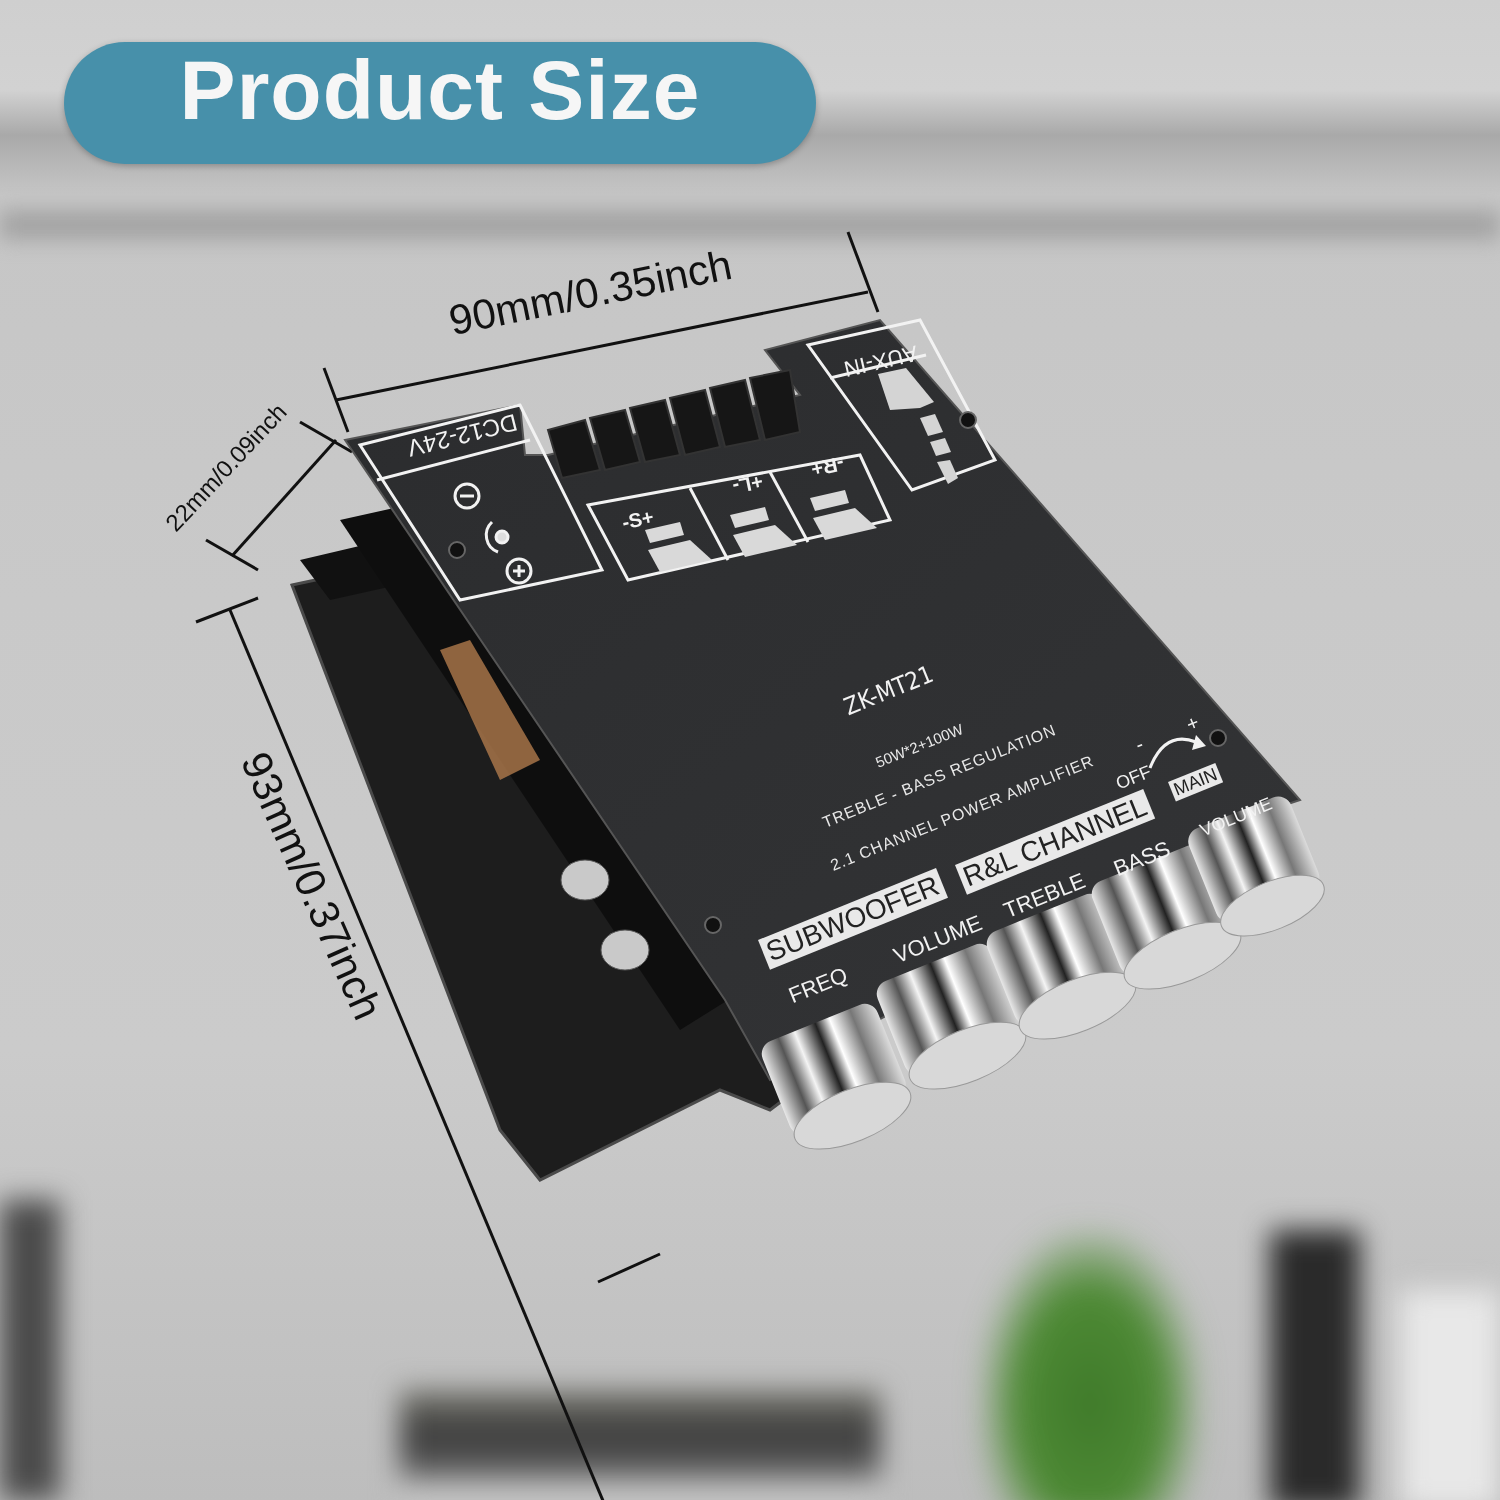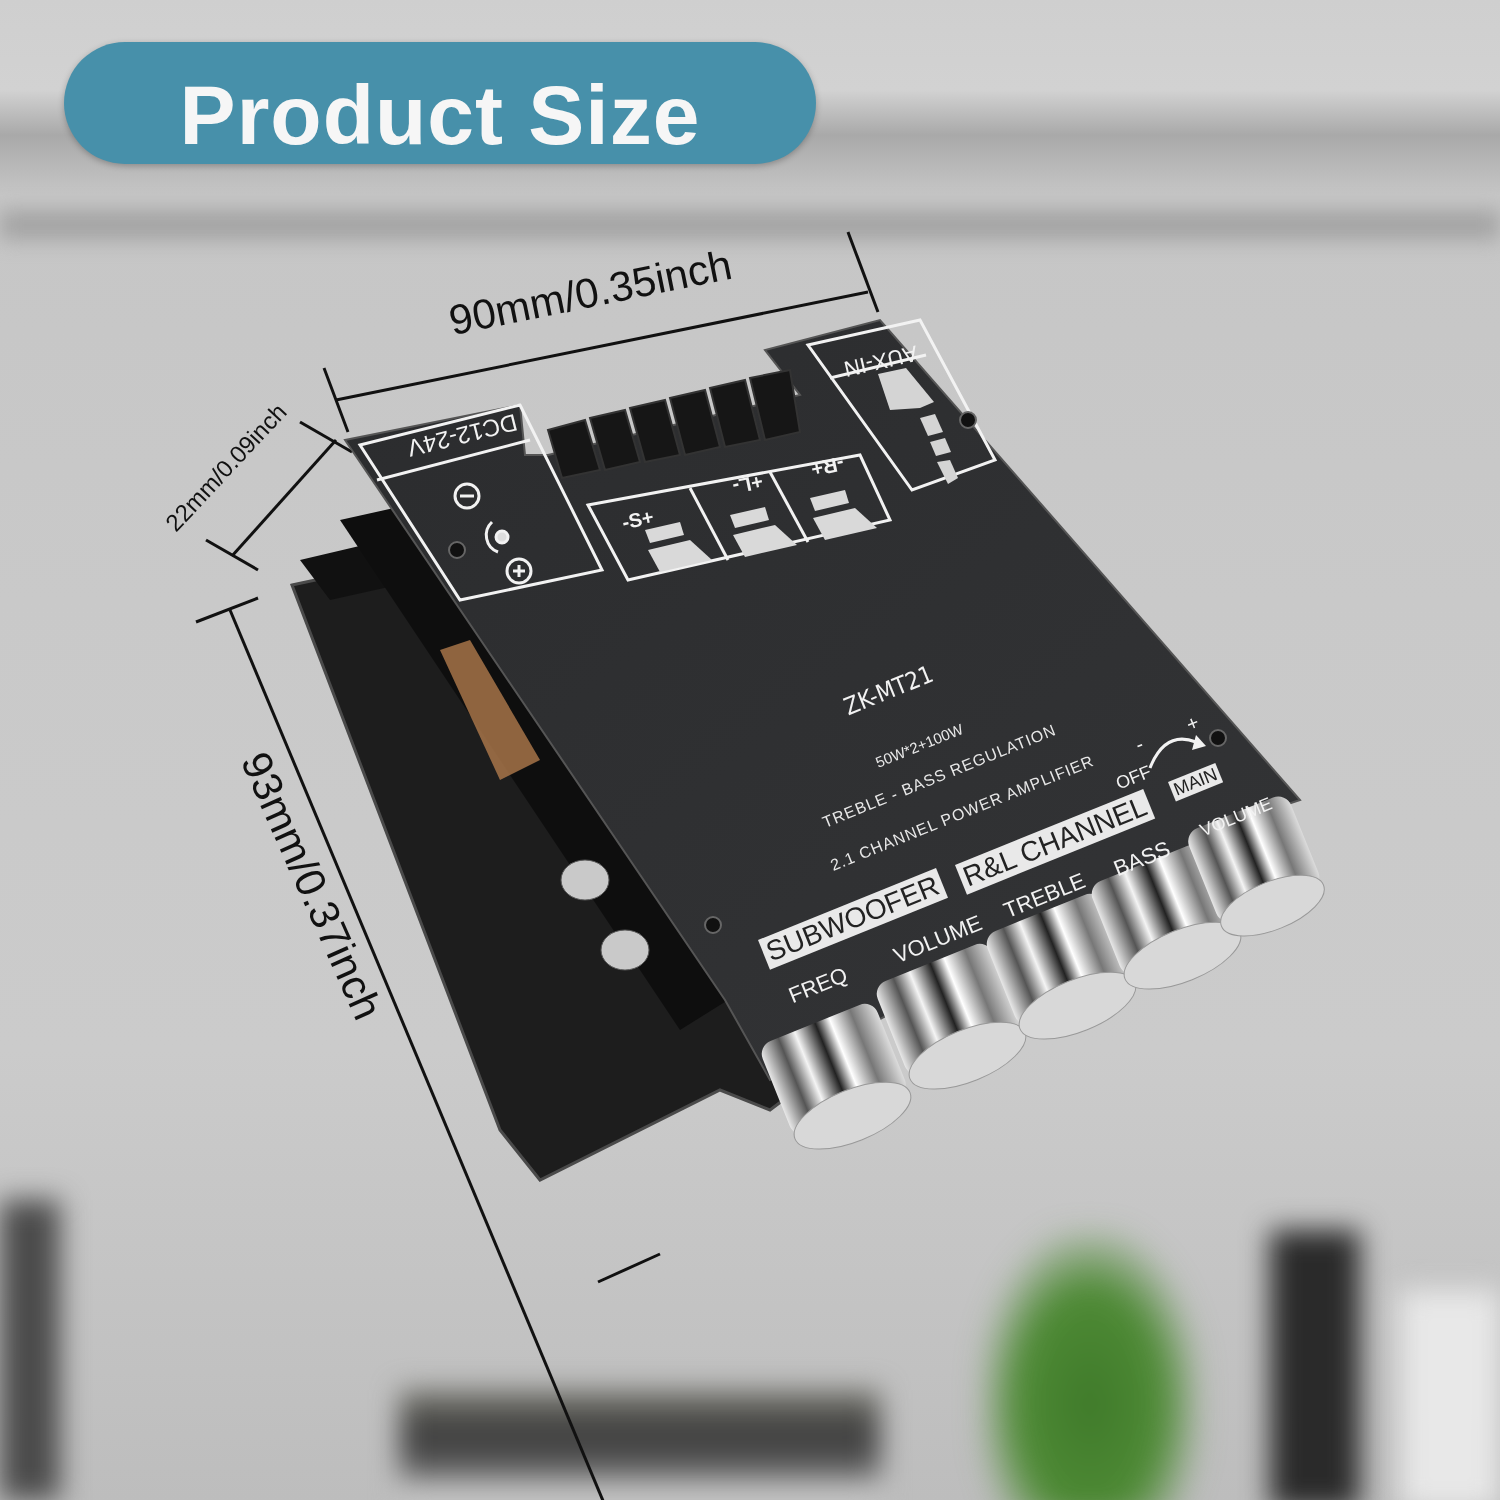--- a/index.html
+++ b/index.html
@@ -2,21 +2,21 @@
 <html><head>
 <meta charset="utf-8">
 <style>
   html, body { margin:0; padding:0; }
   body { width:1500px; height:1500px; overflow:hidden; position:relative;
          font-family:"Liberation Sans", sans-serif; background:#c9c9c9; }
   .bg { position:absolute; inset:0;
         background: linear-gradient(180deg,#cfcfcf 0%,#d2d2d2 6%,#a9a9a9 9%,#c6c6c6 13%,#c9c9c9 40%,#cbcbcb 70%,#c4c4c4 85%,#bdbdbd 100%); }
   .blur { position:absolute; filter:blur(14px); }
   .title-pill { position:absolute; left:64px; top:42px; width:752px; height:122px;
-        border-radius:61px; background:#4790aa; display:flex; align-items:flex-end; justify-content:center;
+        border-radius:61px; background:#4790aa; display:flex; align-items:flex-start; justify-content:center;
         box-shadow:0 2px 6px rgba(0,0,0,0.25); }
   .title-text { color:#f6f6f6; font-weight:900; font-size:84px; letter-spacing:1px;
         font-family:"Liberation Sans", sans-serif; }
   .dim { position:absolute; color:#111; font-family:"Liberation Sans", sans-serif; white-space:nowrap; transform-origin:left top; }
   svg { position:absolute; left:0; top:0; }
 </style>
 </head>
 <body>
 
 <div class="bg"></div>

